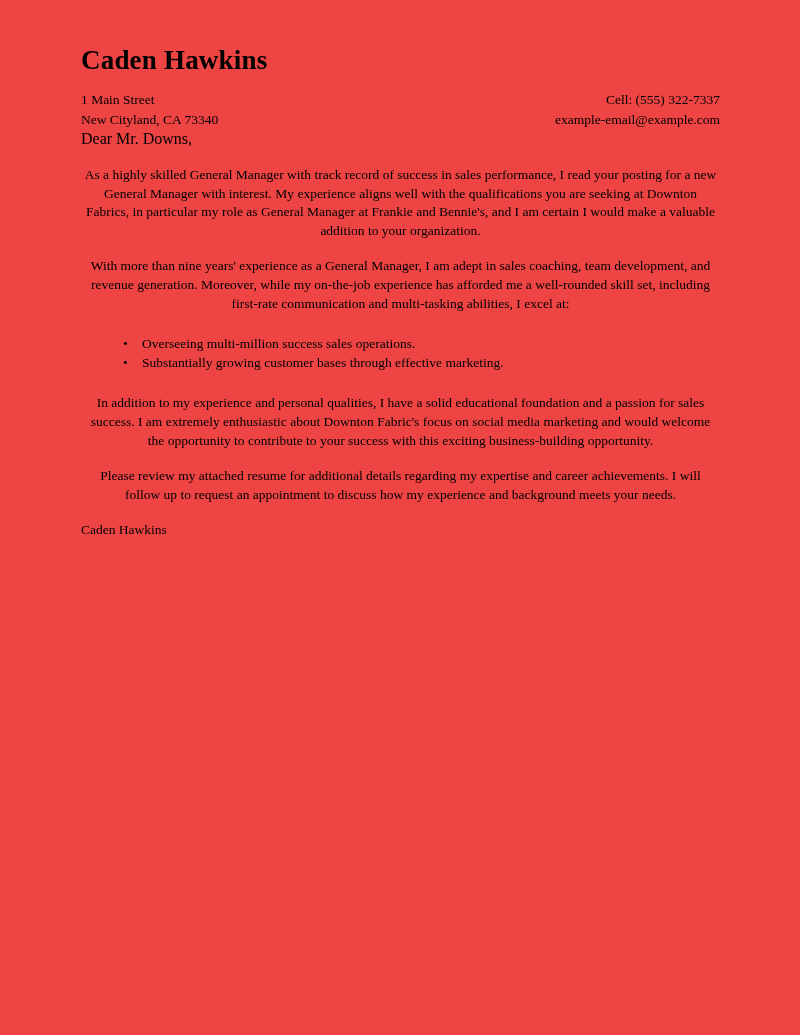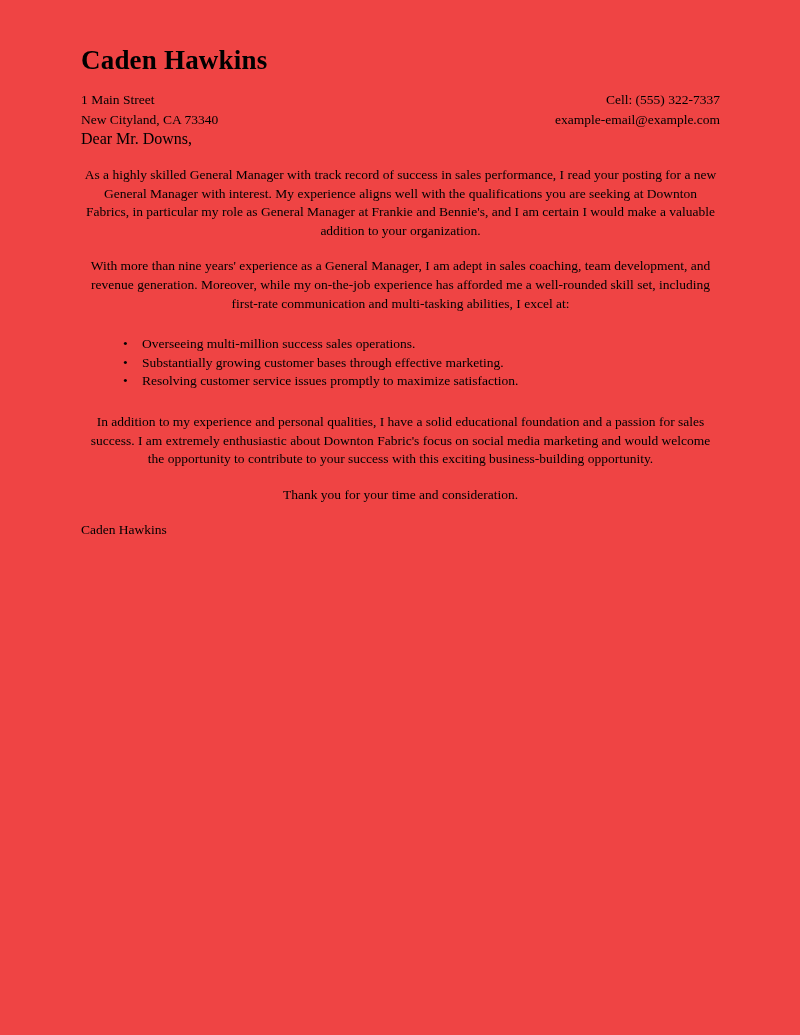--- a/index.html
+++ b/index.html
@@ -90,24 +90,23 @@
 
   <p class="salutation">Dear Mr. Downs,</p>
 
   <p class="para">As a highly skilled General Manager with track record of success in sales performance, I read your posting for a new General Manager with interest. My experience aligns well with the qualifications you are seeking at Downton Fabrics, in particular my role as General Manager at Frankie and Bennie's, and I am certain I would make a valuable addition to your organization.</p>
 
   <p class="para">With more than nine years' experience as a General Manager, I am adept in sales coaching, team development, and revenue generation. Moreover, while my on-the-job experience has afforded me a well-rounded skill set, including first-rate communication and multi-tasking abilities, I excel at:</p>
 
   <ul class="bullet-list">
     <li>Overseeing multi-million success sales operations.</li>
     <li>Substantially growing customer bases through effective marketing.</li>
-    <li>Resolving customer service issues promptly to maximize satisfaction.</li>
   </ul>
 
   <p class="para">In addition to my experience and personal qualities, I have a solid educational foundation and a passion for sales success. I am extremely enthusiastic about Downton Fabric's focus on social media marketing and would welcome the opportunity to contribute to your success with this exciting business-building opportunity.</p>
 
+  <p class="para">Please review my attached resume for additional details regarding my expertise and career achievements. I will follow up to request an appointment to discuss how my experience and background meets your needs.</p>
 
-  <p class="para thanks">Thank you for your time and consideration.</p>
 
 
   <p class="signature">Caden Hawkins</p>
 
 </div>
 
 </body></html>

